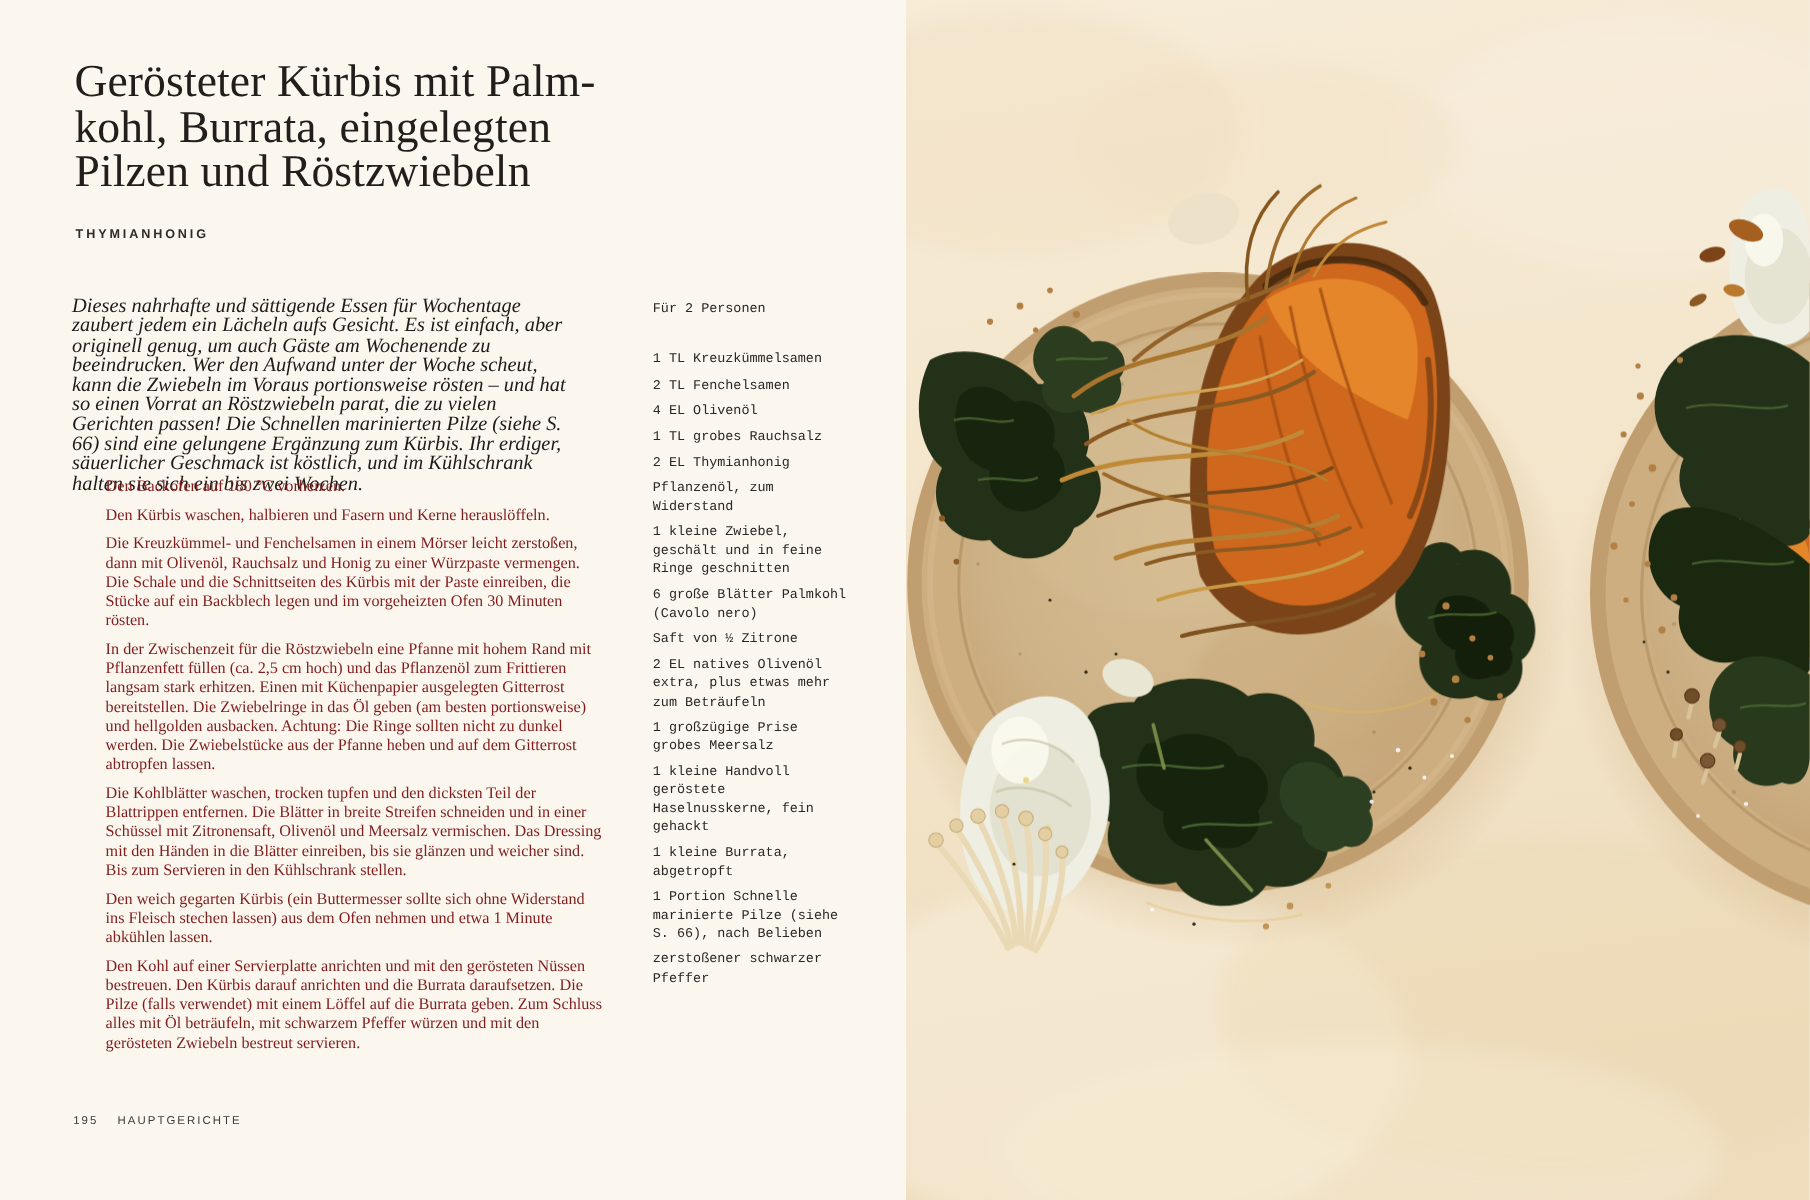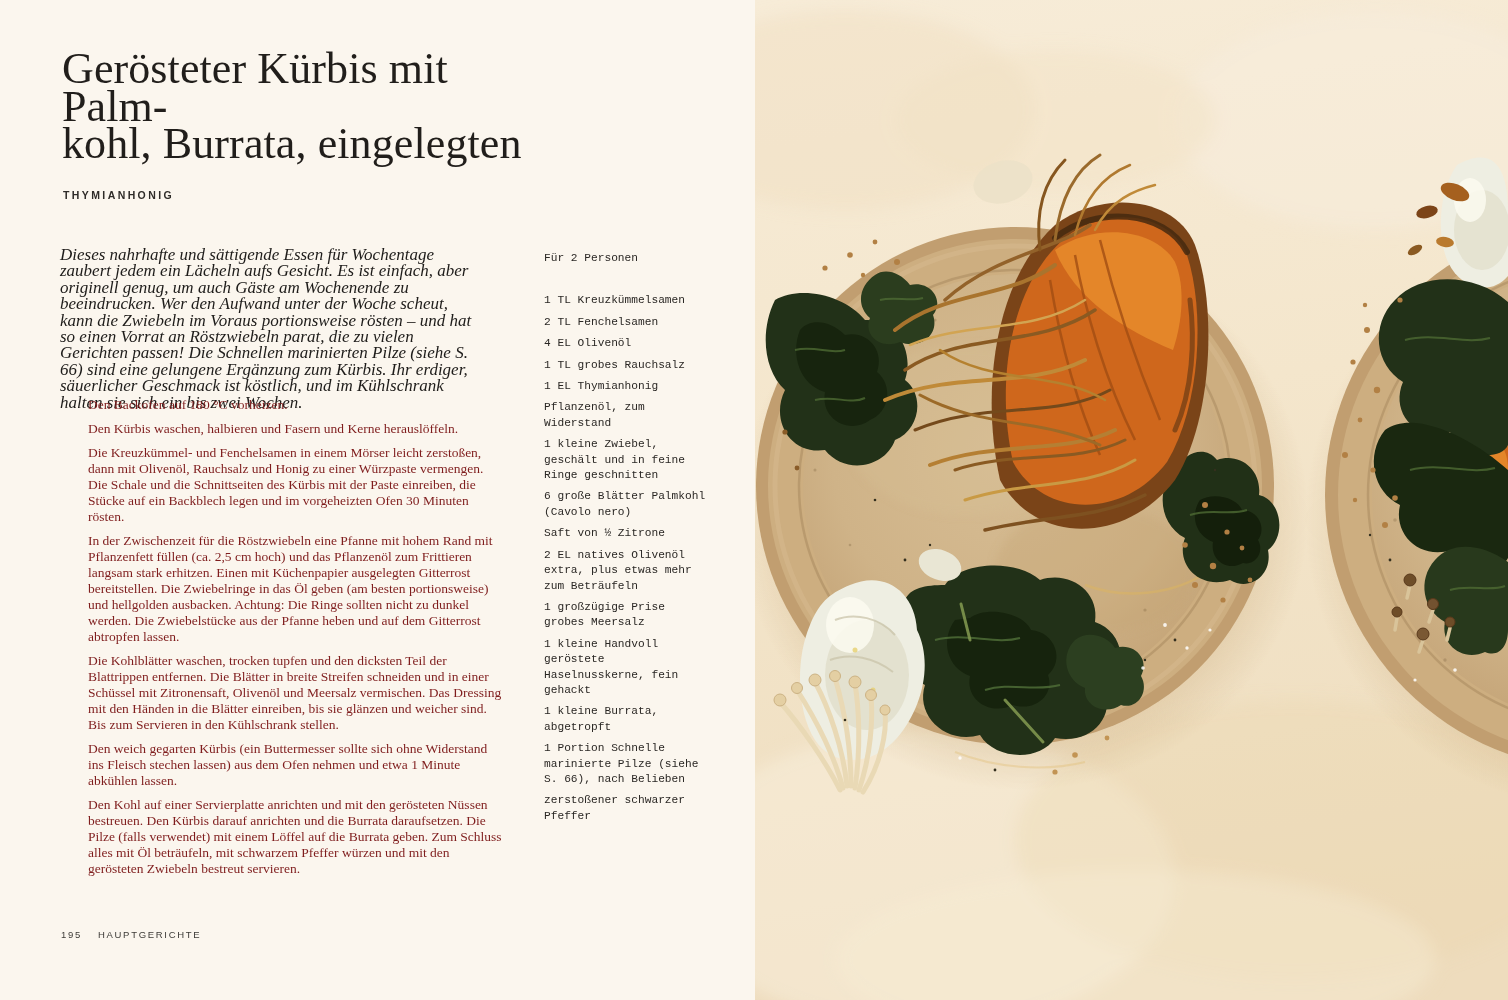--- a/index.html
+++ b/index.html
@@ -4,21 +4,21 @@
 <style>
   html,body{margin:0;padding:0;background:#e9e4da;}
   .spread{
     position:relative;width:1508px;height:1000px;overflow:hidden;
     background:#fbf6ee;font-family:"Liberation Serif",serif;
   }
   .left-page{position:absolute;left:0;top:0;width:755px;height:1000px;background:#fbf6ee;}
   .title{
     position:absolute;left:62px;top:50px;width:470px;margin:0;
     font-family:"Liberation Serif",serif;font-weight:400;
-    font-size:44px;line-height:37.5px;color:#211e1b;letter-spacing:.1px;
+    font-size:38px;line-height:37.5px;color:#211e1b;letter-spacing:.1px;
   }
   .title span{display:block;}
   .subtitle{
     position:absolute;left:63px;top:189px;
     font-family:"Liberation Sans",sans-serif;font-size:10.5px;font-weight:700;
     letter-spacing:2.4px;color:#2e2b28;
   }
   .intro{
     position:absolute;left:60px;top:247px;width:424px;margin:0;
     font-style:italic;font-size:17px;line-height:16.4px;color:#1e1c1a;
@@ -46,20 +46,21 @@
 </head>
 <body>
 
 <div class="spread">
 
   <div class="left-page">
 
     <h1 class="title">
       <span>Gerösteter Kürbis mit Palm-</span>
       <span>kohl, Burrata, eingelegten</span>
+      <span>Pilzen und Röstzwiebeln</span>
     </h1>
 
     <div class="subtitle">THYMIANHONIG</div>
 
     <p class="intro">Dieses nahrhafte und sättigende Essen für Wochentage zaubert jedem ein Lächeln aufs Gesicht. Es ist einfach, aber originell genug, um auch Gäste am Wochenende zu beeindrucken. Wer den Aufwand unter der Woche scheut, kann die Zwiebeln im Voraus portionsweise rösten – und hat so einen Vorrat an Röstzwiebeln parat, die zu vielen Gerichten passen! Die Schnellen marinierten Pilze (siehe S. 66) sind eine gelungene Ergänzung zum Kürbis. Ihr erdiger, säuerlicher Geschmack ist köstlich, und im Kühlschrank halten sie sich ein bis zwei Wochen.</p>
 
     <div class="steps">
       <p>Den Backofen auf 180 °C vorheizen.</p>
       <p>Den Kürbis waschen, halbieren und Fasern und Kerne herauslöffeln.</p>
       <p>Die Kreuzkümmel- und Fenchelsamen in einem Mörser leicht zerstoßen, dann mit Olivenöl, Rauchsalz und Honig zu einer Würzpaste vermengen. Die Schale und die Schnittseiten des Kürbis mit der Paste einreiben, die Stücke auf ein Backblech legen und im vorgeheizten Ofen 30 Minuten rösten.</p>
@@ -68,21 +69,21 @@
       <p>Den weich gegarten Kürbis (ein Buttermesser sollte sich ohne Widerstand ins Fleisch stechen lassen) aus dem Ofen nehmen und etwa 1 Minute abkühlen lassen.</p>
       <p>Den Kohl auf einer Servierplatte anrichten und mit den gerösteten Nüssen bestreuen. Den Kürbis darauf anrichten und die Burrata daraufsetzen. Die Pilze (falls verwendet) mit einem Löffel auf die Burrata geben. Zum Schluss alles mit Öl beträufeln, mit schwarzem Pfeffer würzen und mit den gerösteten Zwiebeln bestreut servieren.</p>
     </div>
 
     <div class="ingredients">
       <p class="serving">Für 2 Personen</p>
       <p>1 TL Kreuzkümmelsamen</p>
       <p>2 TL Fenchelsamen</p>
       <p>4 EL Olivenöl</p>
       <p>1 TL grobes Rauchsalz</p>
-      <p>1 EL Thymianhonig</p>
+      <p>2 EL Thymianhonig</p>
       <p>Pflanzenöl, zum Widerstand</p>
       <p>1 kleine Zwiebel, geschält und in feine Ringe geschnitten</p>
       <p>6 große Blätter Palmkohl (Cavolo nero)</p>
       <p>Saft von ½ Zitrone</p>
       <p>2 EL natives Olivenöl extra, plus etwas mehr zum Beträufeln</p>
       <p>1 großzügige Prise grobes Meersalz</p>
       <p>1 kleine Handvoll geröstete Haselnusskerne, fein gehackt</p>
       <p>1 kleine Burrata, abgetropft</p>
       <p>1 Portion Schnelle marinierte Pilze (siehe S. 66), nach Belieben</p>
       <p>zerstoßener schwarzer Pfeffer</p>

